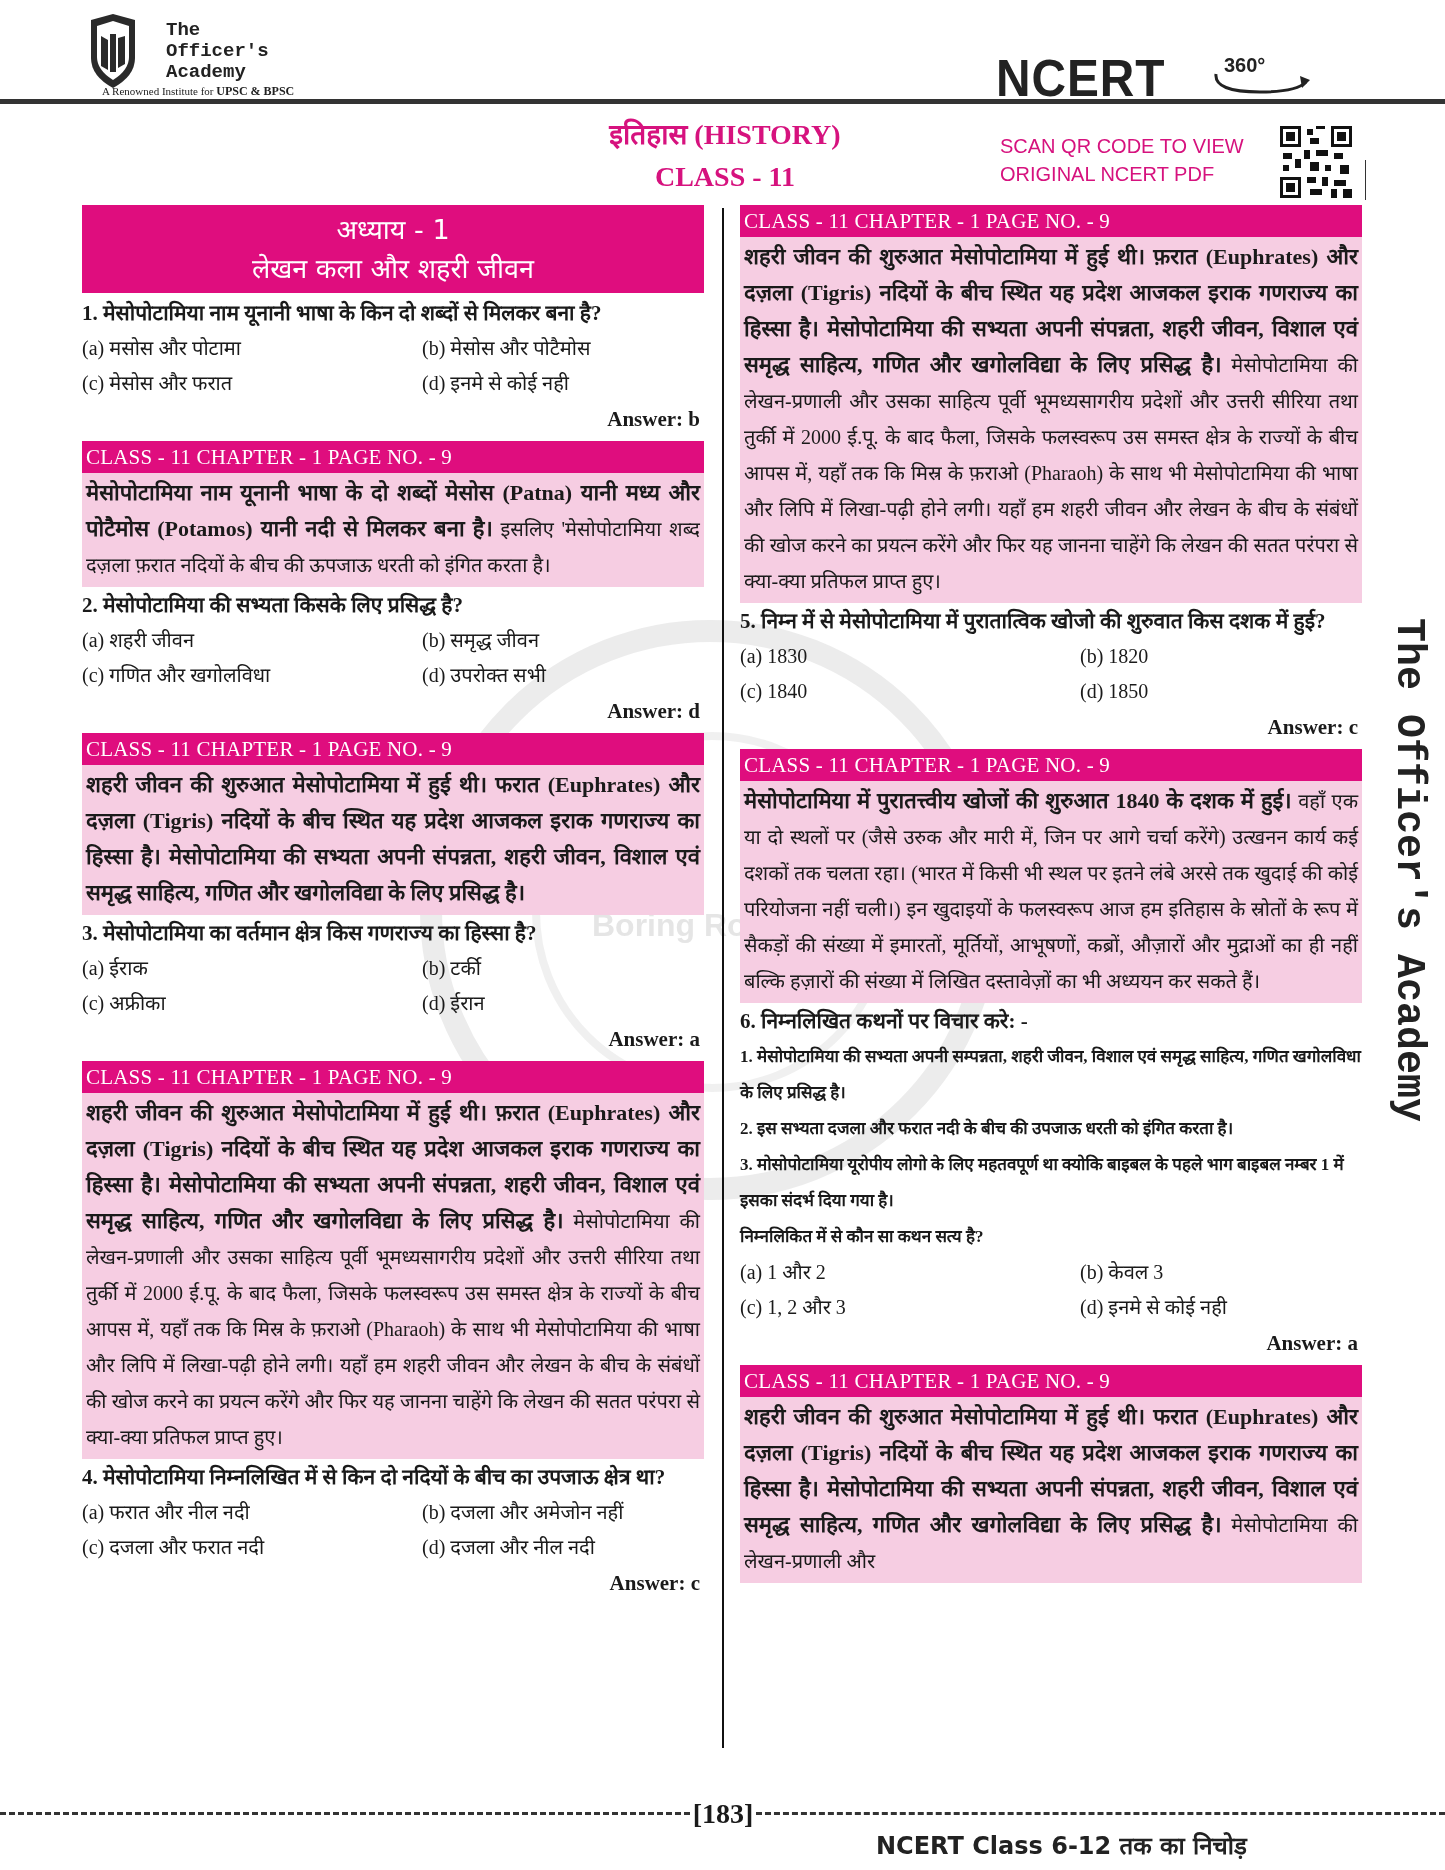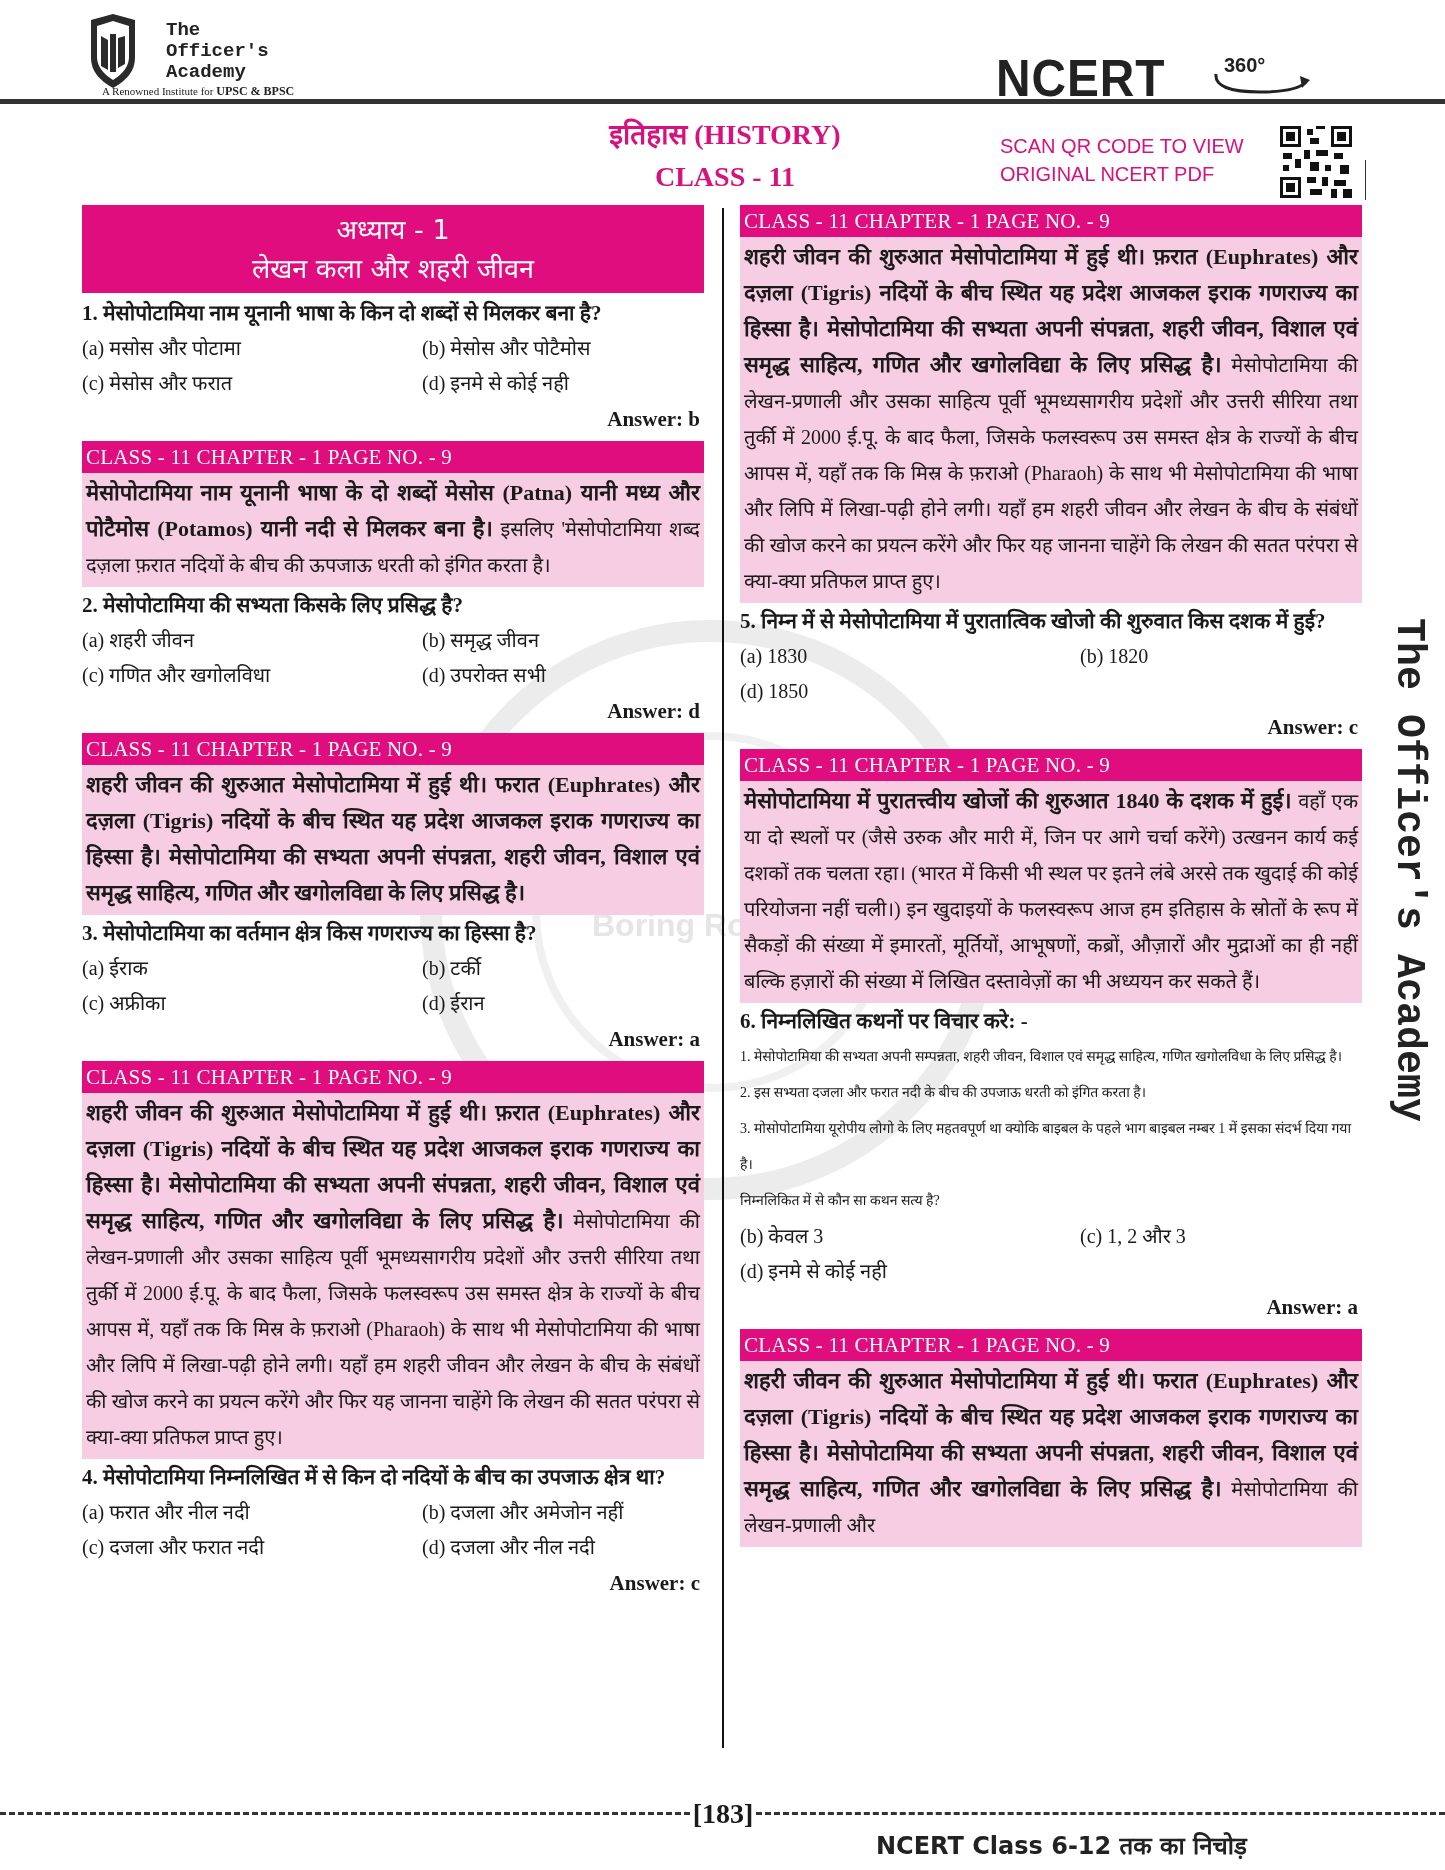--- a/index.html
+++ b/index.html
@@ -34,21 +34,21 @@
   .chapter-box .ch-name { font-size: 27px; line-height: 40px; font-family: "DejaVu Sans", sans-serif; }
 
   .question { font-weight: bold; font-size: 21px; line-height: 36px; }
   .options { display: grid; grid-template-columns: 340px 1fr; font-size: 20px; line-height: 35px; }
   .answer { text-align: right; font-weight: bold; font-size: 21px; line-height: 36px; padding-right: 4px; margin-bottom: 4px; }
 
   .ref-banner { background: #df0d7e; color: #fff; font-size: 21px; line-height: 30px; padding: 1px 4px; font-weight: normal; letter-spacing: 0.2px; }
   .ref-body { background: #f6cde2; padding: 2px 4px 4px; font-size: 20px; line-height: 36px; text-align: justify; }
   .ref-body b { font-size: 22px; }
 
-  .statements { font-weight: normal; font-size: 14px; line-height: 36px; }
+  .statements { font-weight: bold; font-size: 17px; line-height: 36px; }
 
   
   .side-label { position: absolute; left: 1378px; top: 590px; width: 60px; height: 560px; }
   .side-label span { position: absolute; left: 50%; top: 50%; transform: translate(-50%, -50%) rotate(90deg); white-space: nowrap; font-family: "Liberation Mono", "DejaVu Sans Mono", monospace; font-weight: bold; font-size: 40px; color: #222; }
 
   
   .watermark { position: absolute; left: 420px; top: 620px; width: 580px; height: 580px; border-radius: 50%; border: 22px solid rgba(150,150,150,0.18); pointer-events: none; }
   .watermark-inner { position: absolute; left: 90px; top: 90px; width: 360px; height: 360px; border-radius: 50%; border: 8px solid rgba(150,150,150,0.14); }
   .watermark-text { position: absolute; left: 150px; top: 265px; font-family: "Liberation Sans", sans-serif; font-weight: bold; font-size: 32px; color: rgba(150,150,150,0.25); white-space: nowrap; }
 
@@ -186,35 +186,37 @@
 
 <div class="col col-right">
 
   <div class="ref-banner">CLASS - 11 CHAPTER - 1 PAGE NO. - 9</div>
   <div class="ref-body"><b>शहरी जीवन की शुरुआत मेसोपोटामिया में हुई थी। फ़रात (Euphrates) और दज़ला (Tigris) नदियों के बीच स्थित यह प्रदेश आजकल इराक गणराज्य का हिस्सा है। मेसोपोटामिया की सभ्यता अपनी संपन्नता, शहरी जीवन, विशाल एवं समृद्ध साहित्य, गणित और खगोलविद्या के लिए प्रसिद्ध है।</b><span> मेसोपोटामिया की लेखन-प्रणाली और उसका साहित्य पूर्वी भूमध्यसागरीय प्रदेशों और उत्तरी सीरिया तथा तुर्की में 2000 ई.पू. के बाद फैला, जिसके फलस्वरूप उस समस्त क्षेत्र के राज्यों के बीच आपस में, यहाँ तक कि मिस्र के फ़राओ (Pharaoh) के साथ भी मेसोपोटामिया की भाषा और लिपि में लिखा-पढ़ी होने लगी। यहाँ हम शहरी जीवन और लेखन के बीच के संबंधों की खोज करने का प्रयत्न करेंगे और फिर यह जानना चाहेंगे कि लेखन की सतत परंपरा से क्या-क्या प्रतिफल प्राप्त हुए।</span></div>
 
   <div class="question">5. निम्न में से मेसोपोटामिया में पुरातात्विक खोजो की शुरुवात किस दशक में हुई?</div>
   <div class="options">
     <div>(a) 1830</div>
     <div>(b) 1820</div>
+    <div>(c) 1840</div>
     <div>(d) 1850</div>
   </div>
   <div class="answer">Answer: c</div>
 
   <div class="ref-banner">CLASS - 11 CHAPTER - 1 PAGE NO. - 9</div>
   <div class="ref-body"><b>मेसोपोटामिया में पुरातत्त्वीय खोजों की शुरुआत 1840 के दशक में हुई।</b><span> वहाँ एक या दो स्थलों पर (जैसे उरुक और मारी में, जिन पर आगे चर्चा करेंगे) उत्खनन कार्य कई दशकों तक चलता रहा। (भारत में किसी भी स्थल पर इतने लंबे अरसे तक खुदाई की कोई परियोजना नहीं चली।) इन खुदाइयों के फलस्वरूप आज हम इतिहास के स्रोतों के रूप में सैकड़ों की संख्या में इमारतों, मूर्तियों, आभूषणों, कब्रों, औज़ारों और मुद्राओं का ही नहीं बल्कि हज़ारों की संख्या में लिखित दस्तावेज़ों का भी अध्ययन कर सकते हैं।</span></div>
 
   <div class="question">6. निम्नलिखित कथनों पर विचार करे: -</div>
   <div class="statements">
     <div>1. मेसोपोटामिया की सभ्यता अपनी सम्पन्नता, शहरी जीवन, विशाल एवं समृद्ध साहित्य, गणित खगोलविधा के लिए प्रसिद्ध है।</div>
     <div>2. इस सभ्यता दजला और फरात नदी के बीच की उपजाऊ धरती को इंगित करता है।</div>
     <div>3. मोसोपोटामिया यूरोपीय लोगो के लिए महतवपूर्ण था क्योकि बाइबल के पहले भाग बाइबल नम्बर 1 में इसका संदर्भ दिया गया है।</div>
     <div>निम्नलिकित में से कौन सा कथन सत्य है?</div>
   </div>
   <div class="options">
+    <div>(a) 1 और 2</div>
     <div>(b) केवल 3</div>
     <div>(c) 1, 2 और 3</div>
     <div>(d) इनमे से कोई नही</div>
   </div>
   <div class="answer">Answer: a</div>
 
   <div class="ref-banner">CLASS - 11 CHAPTER - 1 PAGE NO. - 9</div>
   <div class="ref-body"><b>शहरी जीवन की शुरुआत मेसोपोटामिया में हुई थी। फरात (Euphrates) और दज़ला (Tigris) नदियों के बीच स्थित यह प्रदेश आजकल इराक गणराज्य का हिस्सा है। मेसोपोटामिया की सभ्यता अपनी संपन्नता, शहरी जीवन, विशाल एवं समृद्ध साहित्य, गणित और खगोलविद्या के लिए प्रसिद्ध है।</b><span> मेसोपोटामिया की लेखन-प्रणाली और</span></div>
 </div>
 

